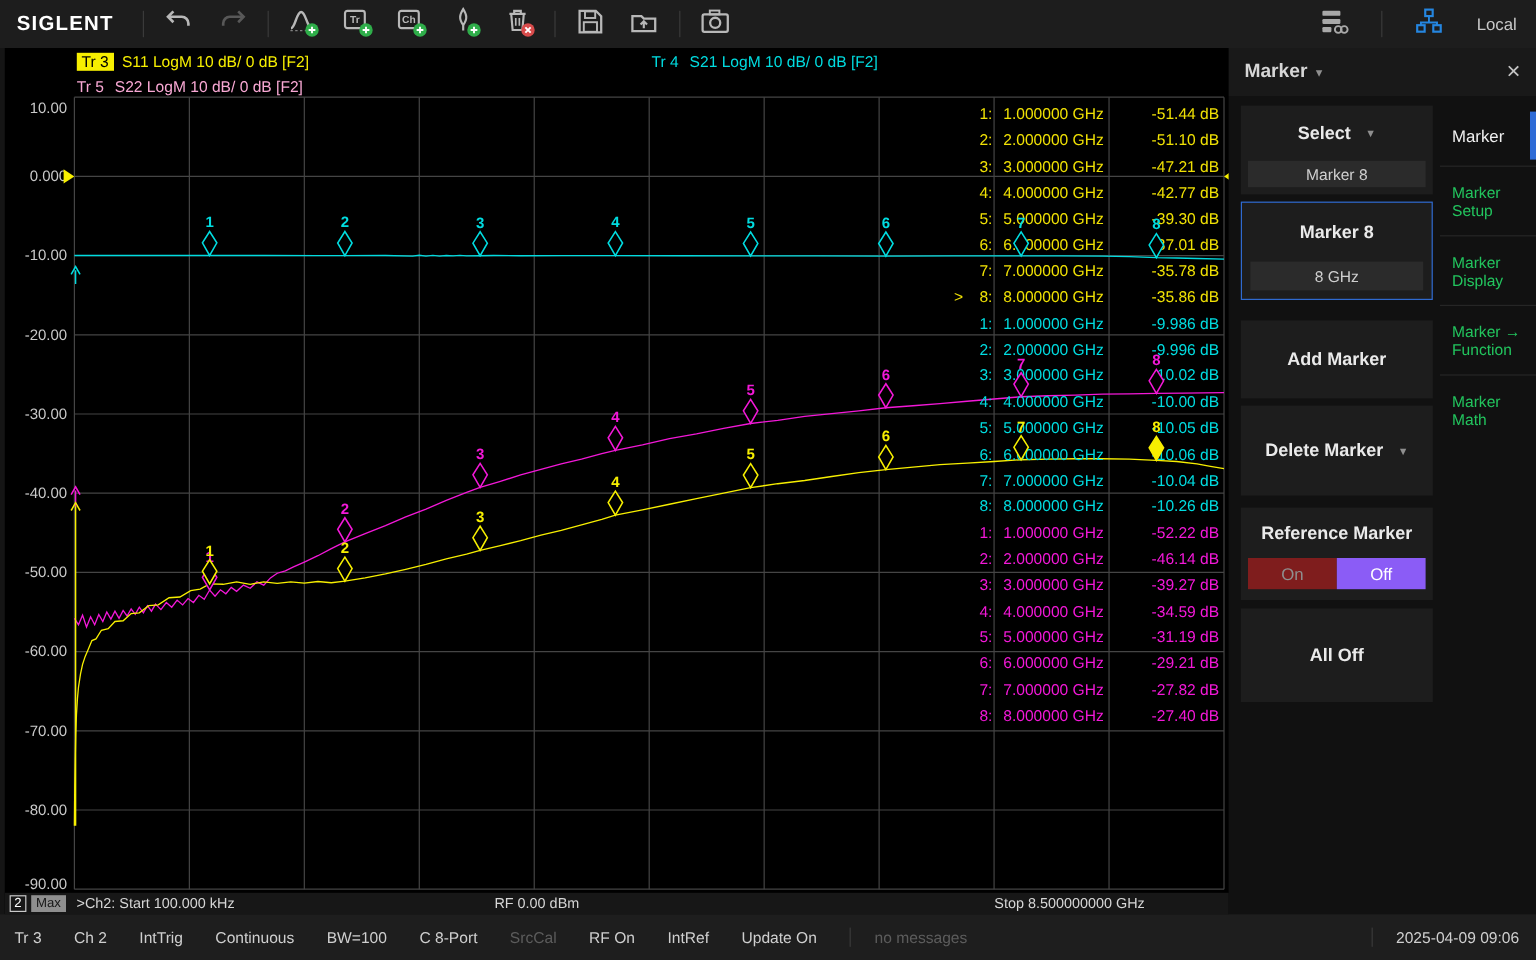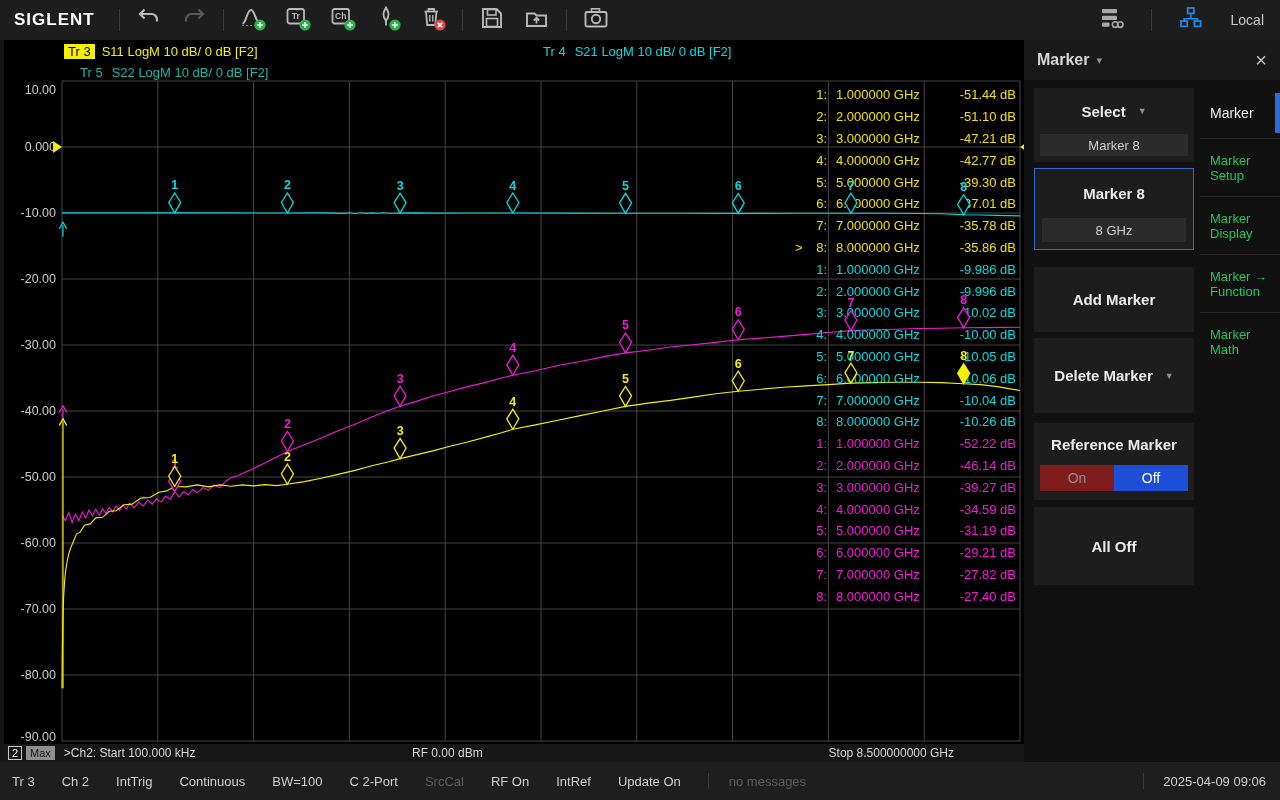--- a/index.html
+++ b/index.html
@@ -54,21 +54,21 @@
     flex-direction:column; cursor:pointer; }
   .sb-label { flex:1; display:flex; align-items:center; justify-content:center;
     font-weight:bold; font-size:15px; color:#eaeaea; }
   .sb-caret { font-size:9px; color:#8f8f8f; margin-left:12px; }
   .sb-strip { height:22px; margin:0 6px 6px; background:#2b2b2b; display:flex; align-items:center;
     justify-content:center; font-size:13px; color:#cfcfcf; }
   .sb-block.sel-marker { border:1px solid #2f6ad0; }
   .toggle-row { display:flex; height:26px; margin:0 6px 8px; font-size:14px; }
   .toggle-half { flex:1; display:flex; align-items:center; justify-content:center; cursor:pointer; }
   .toggle-on  { background:#7f1d1d; color:#8f8f8f; }
-  .toggle-off { background:#1d4ed8; color:#fff; }
+  .toggle-off { background:#8b5cf6; color:#fff; }
   .sb-tabs { position:absolute; left:176px; top:48px; width:80px; }
   .sb-tab { position:relative; display:flex; align-items:center; padding:10px 2px 10px 10px;
     min-height:58px; font-size:13px; color:#22c55e; border-top:1px solid #262626; cursor:pointer; }
   .sb-tab:first-child { border-top:none; min-height:50px; }
   .sb-tab.active { color:#f0f0f0; font-size:14px; }
   .sb-tab.active::after { content:""; position:absolute; right:0; top:5px; bottom:5px; width:5px; background:#2e6bd6; }
   
   .status-bar { position:absolute; left:0; top:762px; width:1280px; height:38px; background:#1e1e1e;
     display:flex; align-items:center; padding-left:12px; font-size:13px; color:#cfcfcf; z-index:10; }
   .st-item { margin-right:27px; cursor:pointer; white-space:nowrap; }
@@ -436,21 +436,21 @@
       <path d="M 734.2319791997553 173.39600000000002 L 728.2319791997553 162.89600000000002 L 734.2319791997553 153.39600000000002 L 740.2319791997553 162.89600000000002 Z" fill="#000" stroke="#00dce0" stroke-width="1.3"></path>
       <text x="734.2319791997553" y="149.89600000000002" fill="#00dce0" font-size="12.5" font-weight="bold" text-anchor="middle" font-family="Liberation Sans, sans-serif">6</text>
       <path d="M 846.9391875198531 173.264 L 840.9391875198531 162.764 L 846.9391875198531 153.264 L 852.9391875198531 162.764 Z" fill="#000" stroke="#00dce0" stroke-width="1.3"></path>
       <text x="846.9391875198531" y="149.764" fill="#00dce0" font-size="12.5" font-weight="bold" text-anchor="middle" font-family="Liberation Sans, sans-serif">7</text>
       <path d="M 959.6463958399511 174.716 L 953.6463958399511 164.216 L 959.6463958399511 154.716 L 965.6463958399511 164.216 Z" fill="#000" stroke="#00dce0" stroke-width="1.3"></path>
       <text x="959.6463958399511" y="151.216" fill="#00dce0" font-size="12.5" font-weight="bold" text-anchor="middle" font-family="Liberation Sans, sans-serif">8</text>
     </svg>
   <div class="trace-labels" id="trace-labels">
       <div class="trace-label" style="left: 60px; top: 4px; color: rgb(247, 239, 0);"><span class="chip" style="background: rgb(247, 239, 0);">Tr 3</span><span>S11 LogM 10 dB/ 0 dB [F2]</span></div>
       <div class="trace-label" style="left: 539px; top: 4px; color: rgb(0, 220, 224);"><span style="margin-right: 9px;">Tr 4</span><span>S21 LogM 10 dB/ 0 dB [F2]</span></div>
-      <div class="trace-label" style="left: 76px; top: 25px; color: #14b8a6;"><span style="margin-right: 9px;">Tr 5</span><span>S22 LogM 10 dB/ 0 dB [F2]</span></div>
+      <div class="trace-label" style="left: 60px; top: 25px; color: #f9a8d4;"><span style="margin-right: 9px;">Tr 5</span><span>S22 LogM 10 dB/ 0 dB [F2]</span></div>
     </div>
   <div class="channel-bar">
     <span class="ch-badge">2</span>
     <span class="max-badge">Max</span>
     <span class="ch-text">&gt;Ch2: Start 100.000 kHz</span>
     <span class="rf-text">RF 0.00 dBm</span>
     <span class="stop-text">Stop 8.500000000 GHz</span>
   </div>
 </div>
 
@@ -515,21 +515,21 @@
       </div>
     </div>
 </div>
 
 <div class="status-bar" id="status-bar">
     <span class="st-item">Tr 3</span>
     <span class="st-item">Ch 2</span>
     <span class="st-item">IntTrig</span>
     <span class="st-item">Continuous</span>
     <span class="st-item">BW=100</span>
-    <span class="st-item">C 2-Port</span>
+    <span class="st-item">C 8-Port</span>
     <span class="st-item dim">SrcCal</span>
     <span class="st-item">RF On</span>
     <span class="st-item">IntRef</span>
     <span class="st-item">Update On</span>
     <span class="st-div"></span>
     <span class="st-item dim">no messages</span>
   <span class="dt-div"></span>
   <span class="datetime">2025-04-09 09:06</span>
 </div>
 

